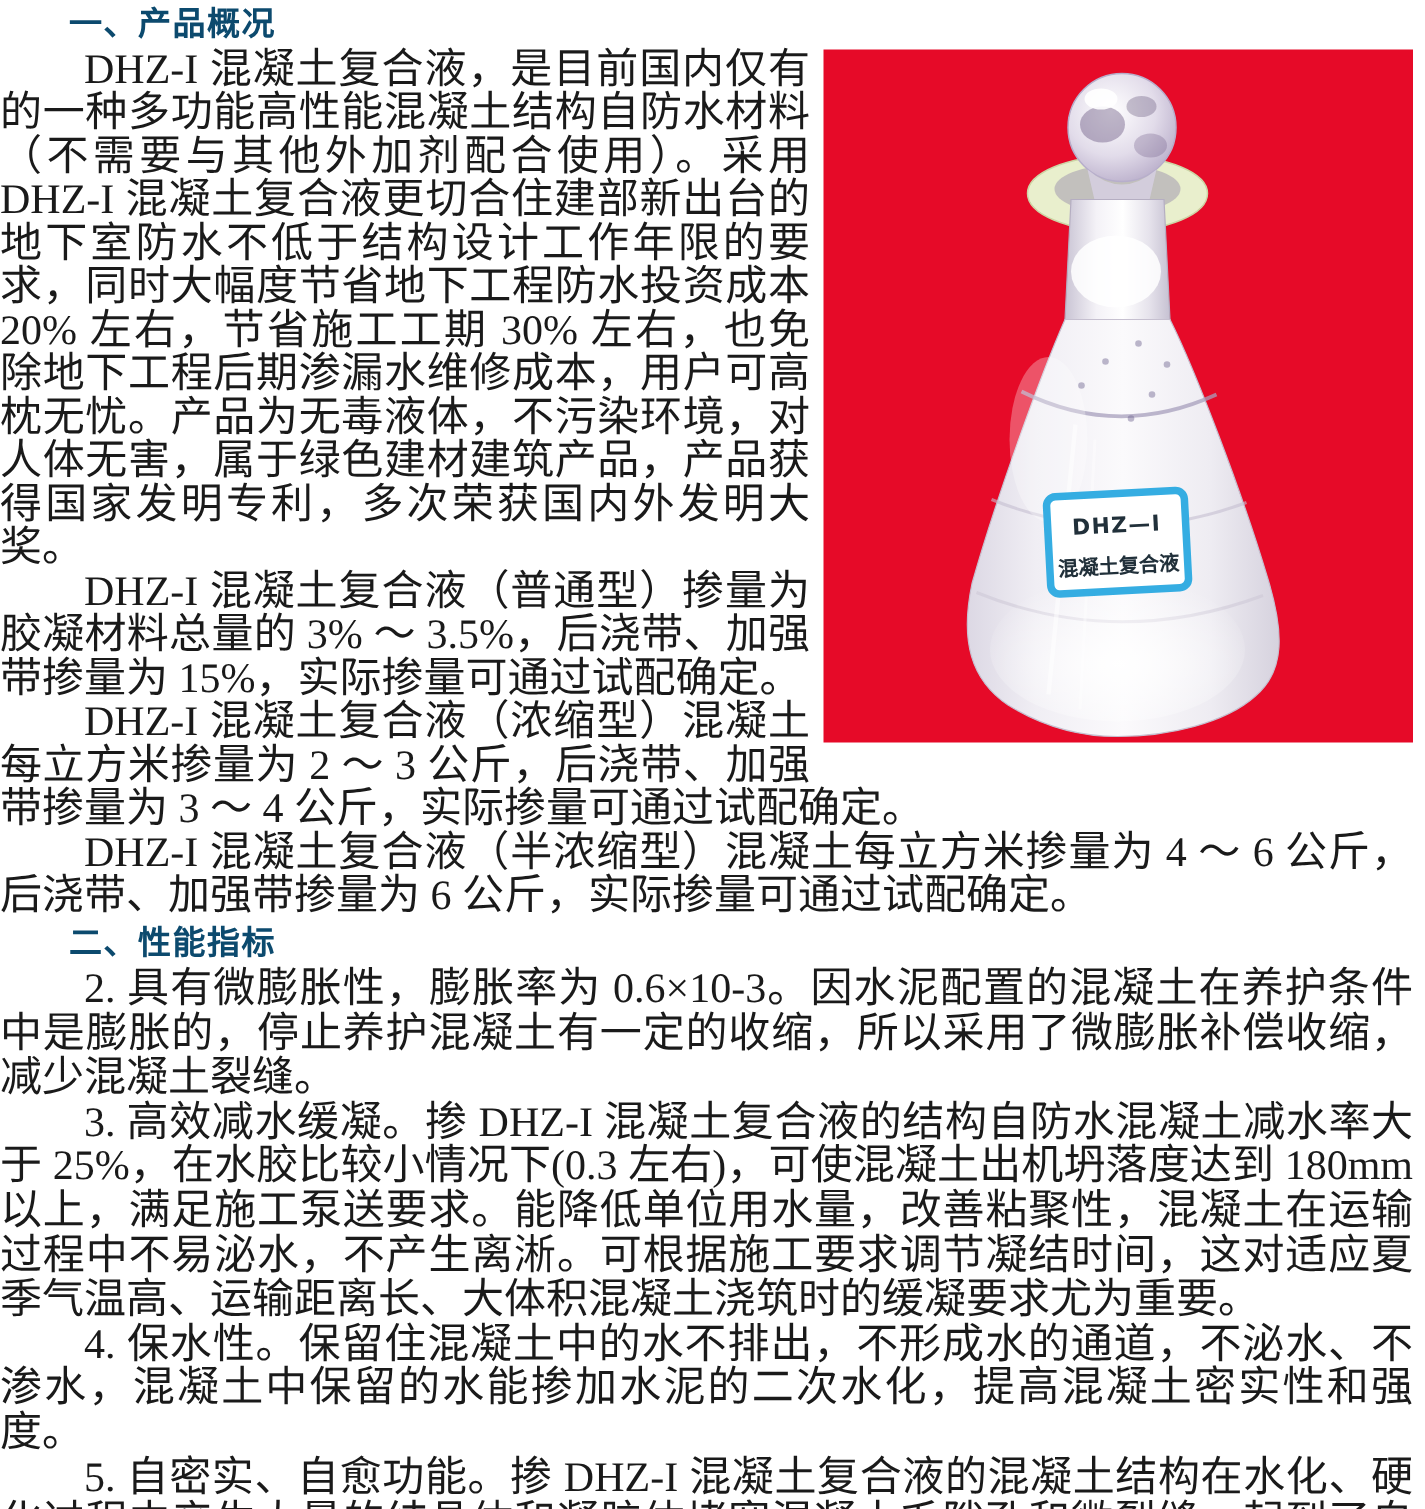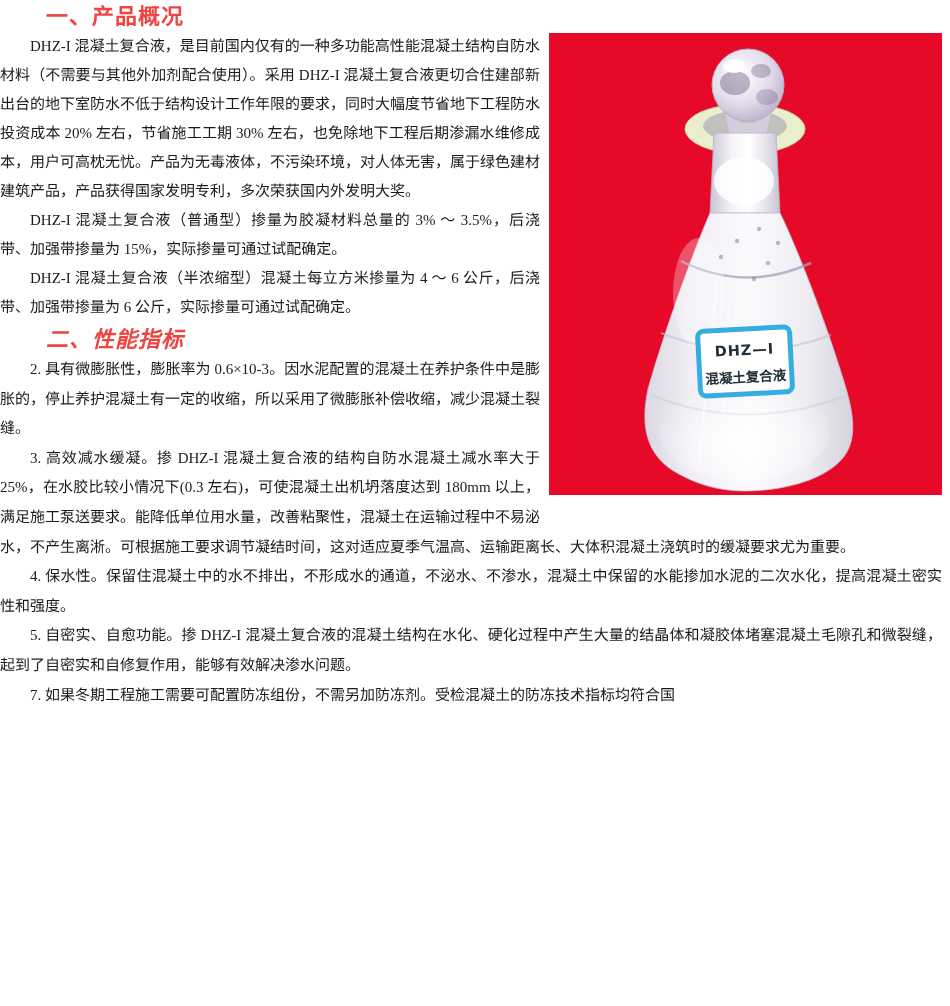--- a/index.html
+++ b/index.html
@@ -5,26 +5,26 @@
   html,body{margin:0;padding:0;}
   body{
     width:950px;height:1006px;overflow:hidden;background:#ffffff;
     font-family:"Liberation Serif","DejaVu Serif",serif;
   }
   .doc{
     width:942px;padding-top:2px;box-sizing:border-box;color:#1a1a1a;
   }
   .sec-heading{
     font-family:"DejaVu Sans","Liberation Sans",sans-serif;
-    font-size:22px;line-height:30px;font-weight:bold;color:#ef4444;
+    font-size:22px;line-height:30px;font-weight:bold;color:#0c4a6e;
     margin:0;text-indent:46px;letter-spacing:1px;
   }
-  .sec-heading.second{margin-top:3px;font-style:italic;}
+  .sec-heading.second{margin-top:3px;}
   p.body-par{
-    font-size:15px;line-height:29px;margin:0;text-indent:2em;
+    font-size:28px;line-height:29px;margin:0;text-indent:2em;
     text-align:justify;color:#1a1a1a;
   }
   .items p.body-par{line-height:29.6px;}
   .photo{
     float:right;width:393px;height:462px;margin:1px 0 10px 9px;
     background:#e60a28;
   }
   .photo svg{display:block;width:100%;height:100%;}
   .label-text{
     font-family:"DejaVu Sans","Liberation Sans",sans-serif;
@@ -102,20 +102,21 @@
       <g transform="rotate(-3 196 328)">
         <rect x="150" y="296" width="92" height="65" rx="6" fill="#ffffff" stroke="#35ade2" stroke-width="5"></rect>
         <text class="label-text" x="196" y="322" text-anchor="middle" font-size="14.5" letter-spacing="1">DHZ—I</text>
         <text class="label-text" x="196" y="349" text-anchor="middle" font-size="13.5">混凝土复合液</text>
       </g>
     </svg>
   </div>
 
   <p class="body-par">DHZ-I 混凝土复合液，是目前国内仅有的一种多功能高性能混凝土结构自防水材料（不需要与其他外加剂配合使用）。采用 DHZ-I 混凝土复合液更切合住建部新出台的地下室防水不低于结构设计工作年限的要求，同时大幅度节省地下工程防水投资成本 20% 左右，节省施工工期 30% 左右，也免除地下工程后期渗漏水维修成本，用户可高枕无忧。产品为无毒液体，不污染环境，对人体无害，属于绿色建材建筑产品，产品获得国家发明专利，多次荣获国内外发明大奖。</p>
   <p class="body-par">DHZ-I 混凝土复合液（普通型）掺量为胶凝材料总量的 3% ～ 3.5%，后浇带、加强带掺量为 15%，实际掺量可通过试配确定。</p>
+  <p class="body-par">DHZ-I 混凝土复合液（浓缩型）混凝土每立方米掺量为 2 ～ 3 公斤，后浇带、加强带掺量为 3 ～ 4 公斤，实际掺量可通过试配确定。</p>
   <p class="body-par">DHZ-I 混凝土复合液（半浓缩型）混凝土每立方米掺量为 4 ～ 6 公斤，后浇带、加强带掺量为 6 公斤，实际掺量可通过试配确定。</p>
 
   <h2 class="sec-heading second">二、性能指标</h2>
 
   <div class="items">
     <p class="body-par">2. 具有微膨胀性，膨胀率为 0.6×10-3。因水泥配置的混凝土在养护条件中是膨胀的，停止养护混凝土有一定的收缩，所以采用了微膨胀补偿收缩，减少混凝土裂缝。</p>
     <p class="body-par">3. 高效减水缓凝。掺 DHZ-I 混凝土复合液的结构自防水混凝土减水率大于 25%，在水胶比较小情况下(0.3 左右)，可使混凝土出机坍落度达到 180mm 以上，满足施工泵送要求。能降低单位用水量，改善粘聚性，混凝土在运输过程中不易泌水，不产生离淅。可根据施工要求调节凝结时间，这对适应夏季气温高、运输距离长、大体积混凝土浇筑时的缓凝要求尤为重要。</p>
     <p class="body-par">4. 保水性。保留住混凝土中的水不排出，不形成水的通道，不泌水、不渗水，混凝土中保留的水能掺加水泥的二次水化，提高混凝土密实性和强度。</p>
     <p class="body-par">5. 自密实、自愈功能。掺 DHZ-I 混凝土复合液的混凝土结构在水化、硬化过程中产生大量的结晶体和凝胶体堵塞混凝土毛隙孔和微裂缝，起到了自密实和自修复作用，能够有效解决渗水问题。</p>
     <p class="body-par">7. 如果冬期工程施工需要可配置防冻组份，不需另加防冻剂。受检混凝土的防冻技术指标均符合国</p>

